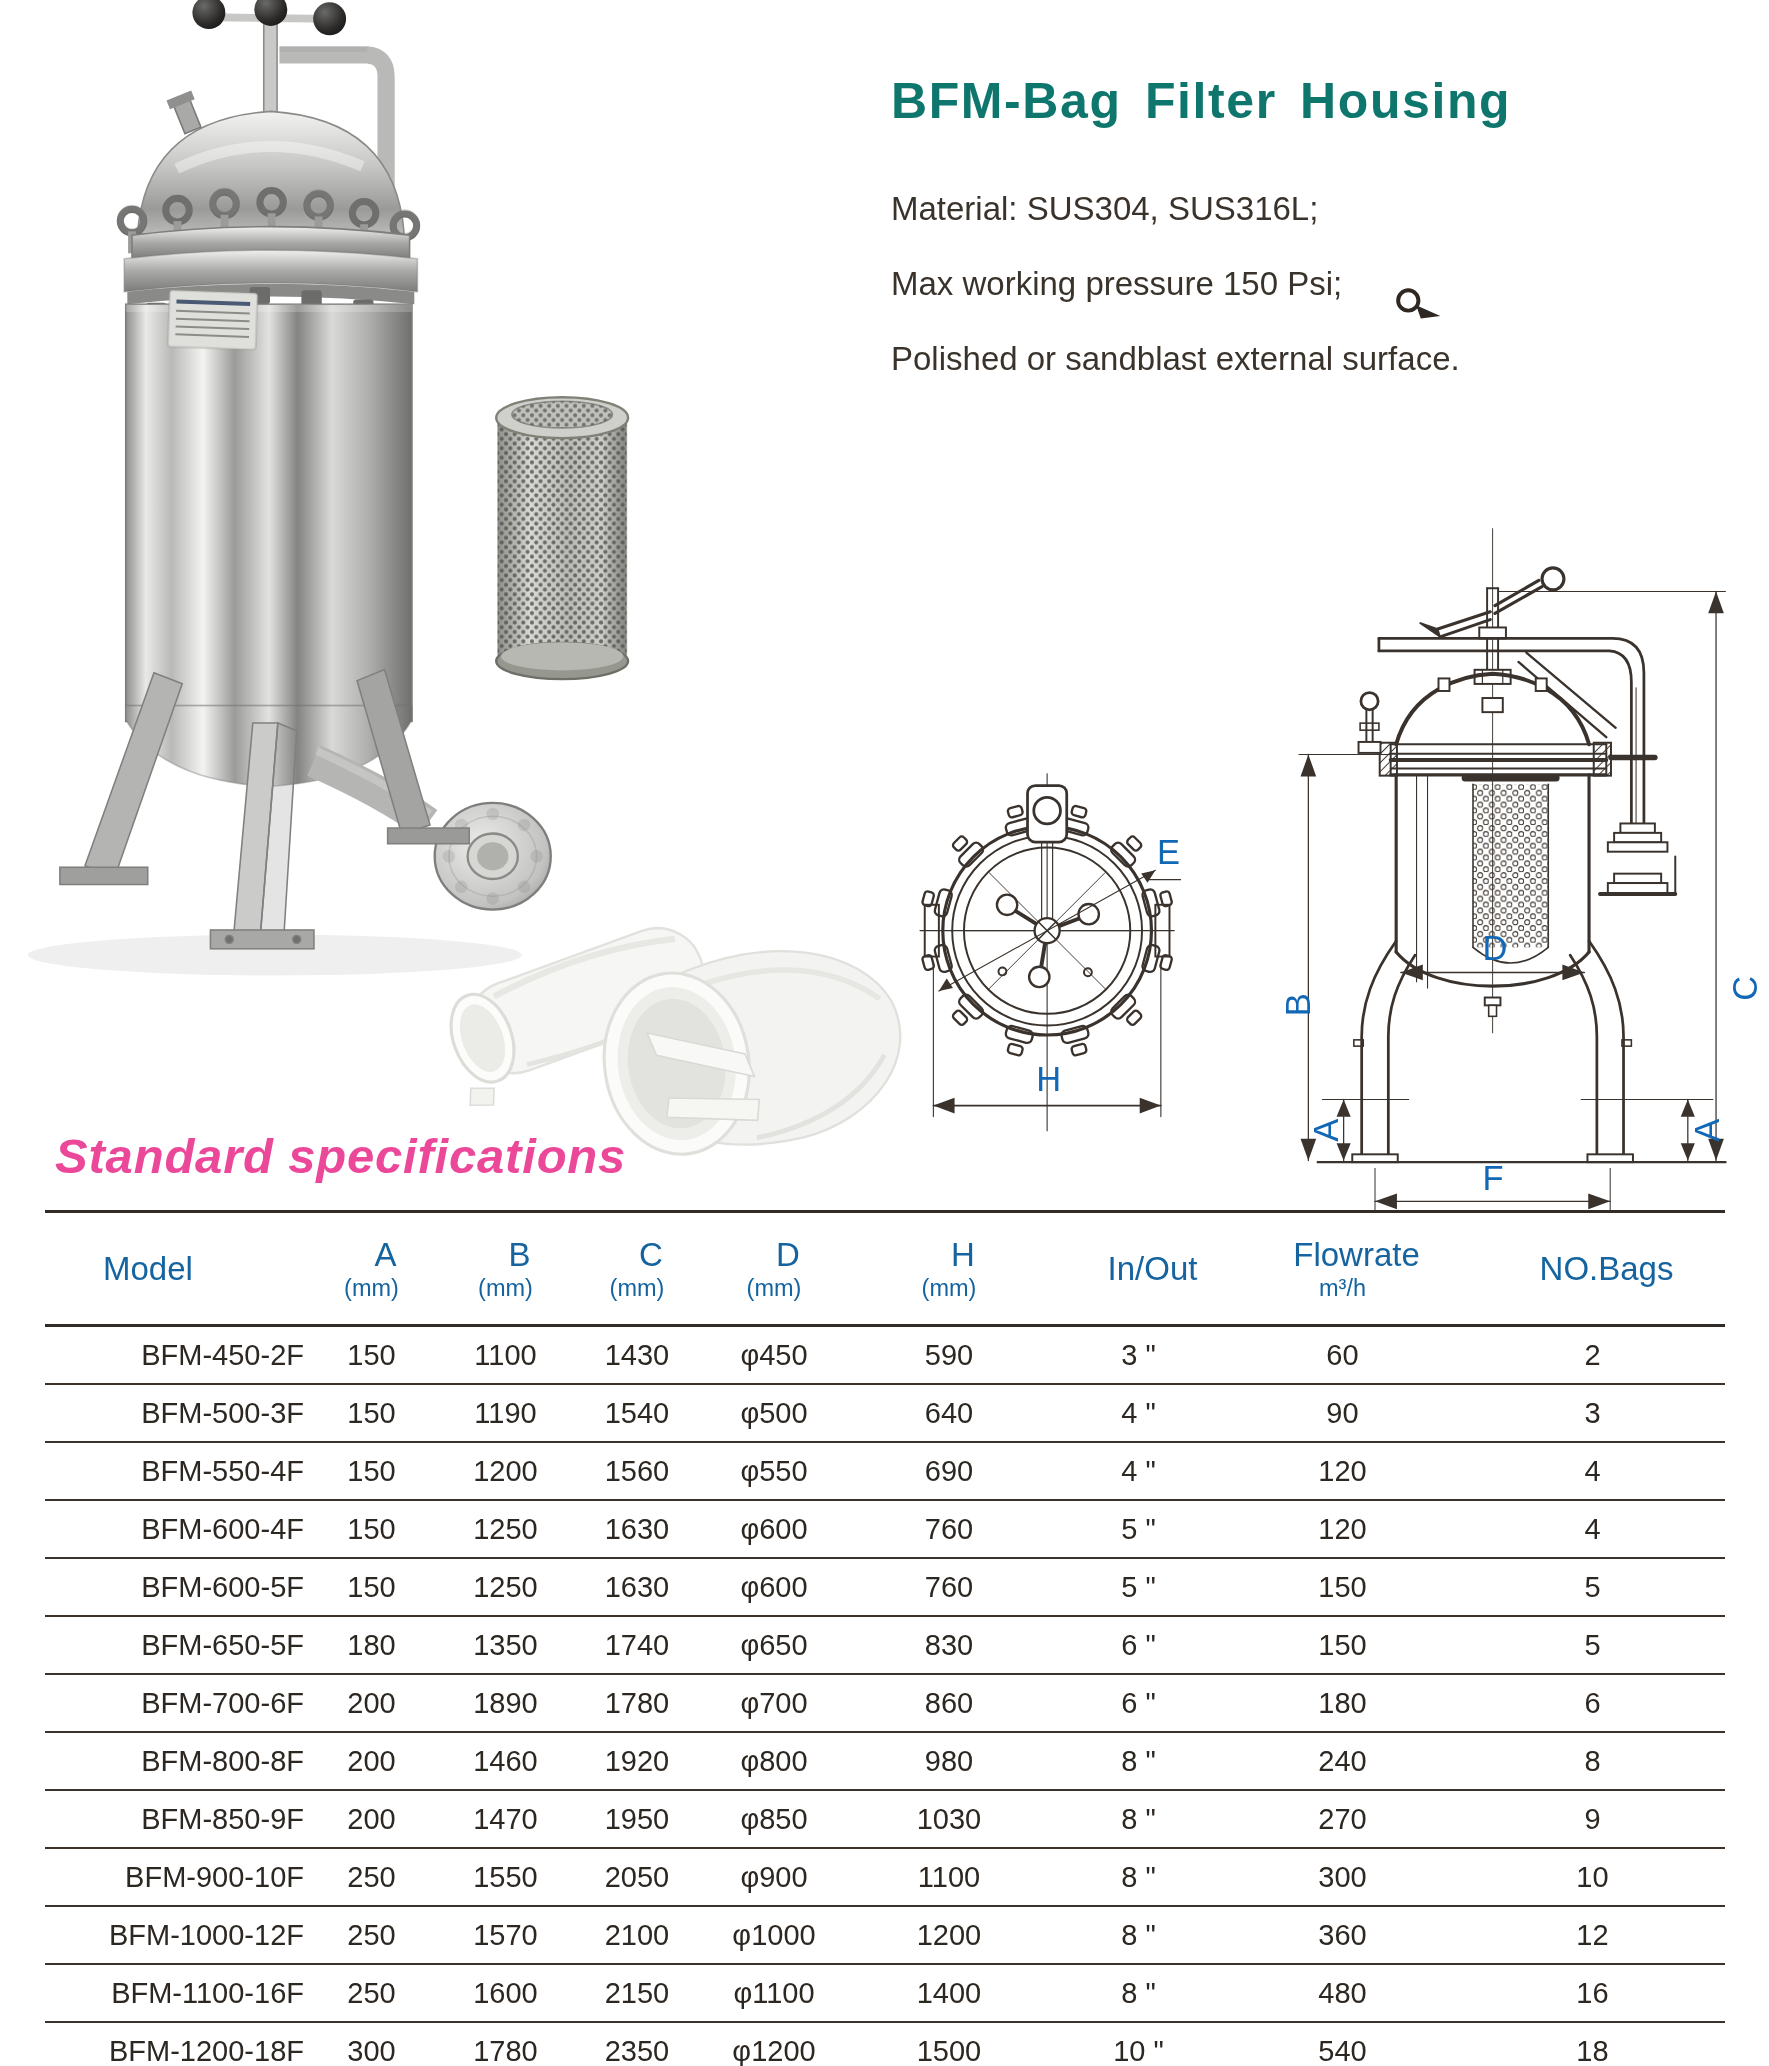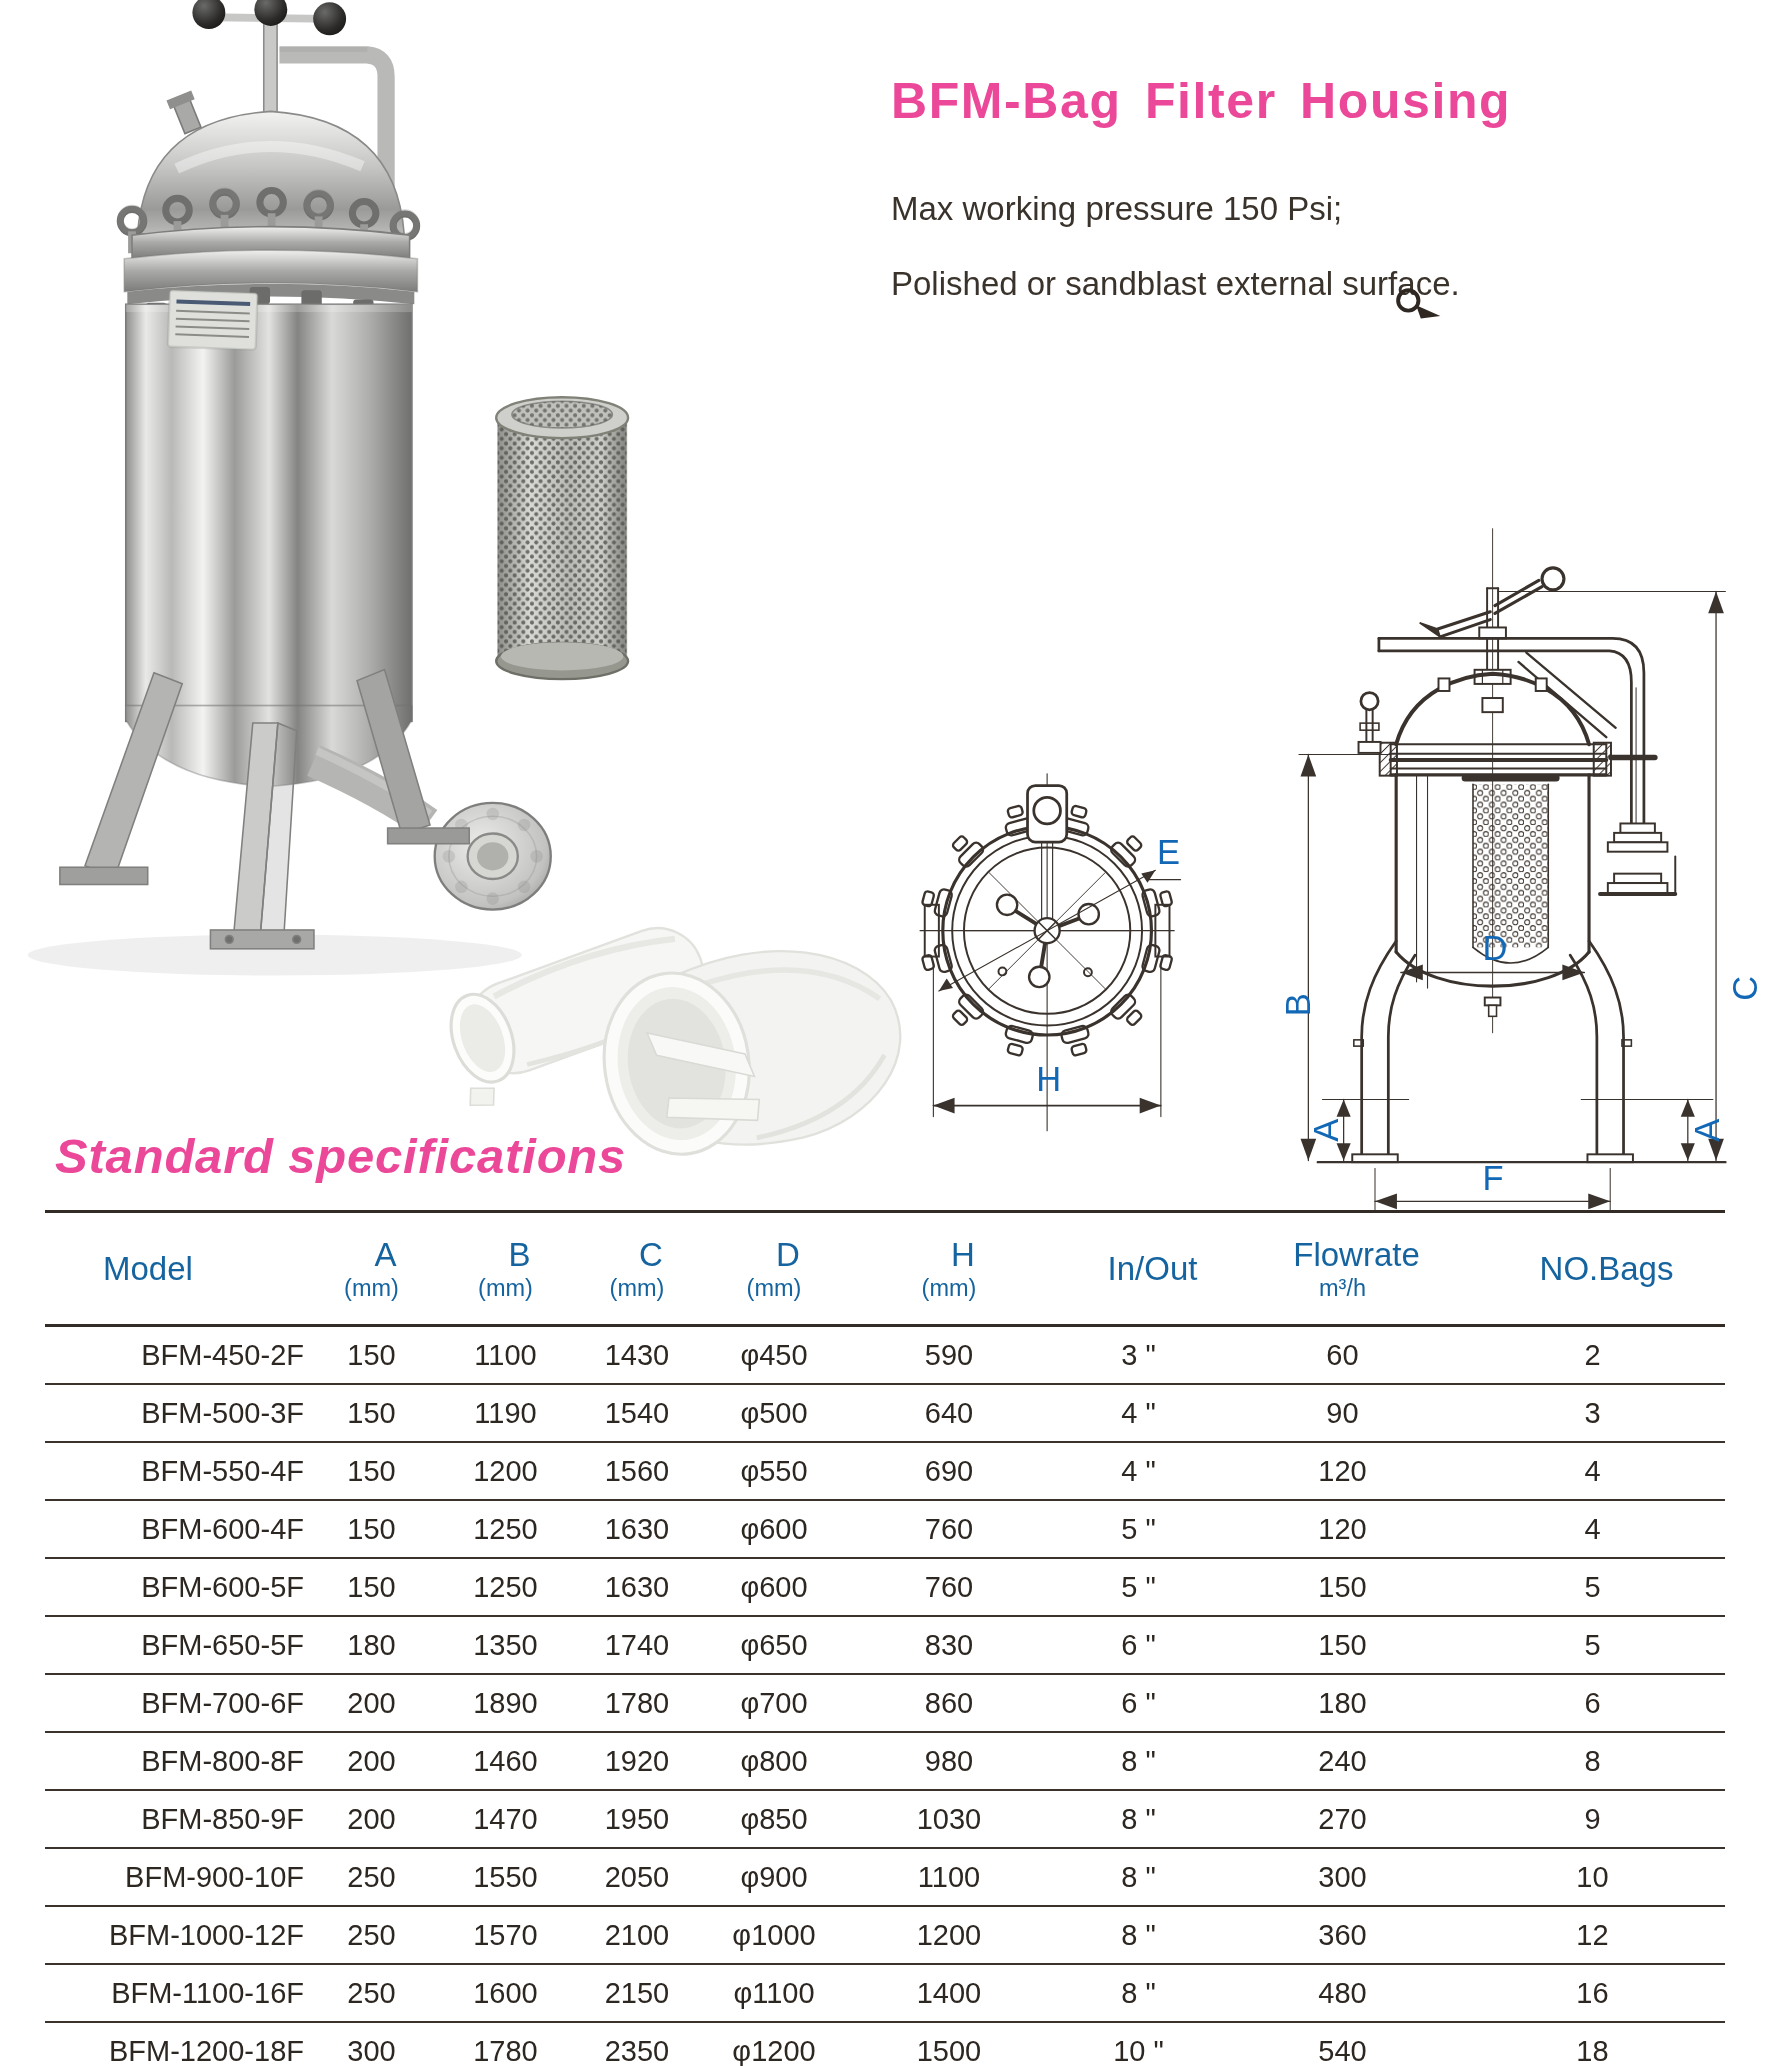--- a/index.html
+++ b/index.html
@@ -4,21 +4,21 @@
 <style>
   html,body{margin:0;padding:0;}
   body{
     width:1770px;height:2066px;position:relative;background:#ffffff;
     font-family:"Liberation Sans", sans-serif;color:#38302a;overflow:hidden;
   }
   .abs{position:absolute;}
 
   
   .page-title{
-    left:891px;top:72px;font-size:50px;font-weight:bold;color:#ec4899;
+    left:891px;top:72px;font-size:50px;font-weight:bold;color:#0f766e;
     letter-spacing:1.6px;word-spacing:7.8px;
   }
   .info-block{left:891px;top:171px;}
   .info-block p{margin:0;font-size:33px;line-height:75px;color:#3a332c;}
 
   
   .spec-heading{
     left:55px;top:1128px;font-size:49px;font-weight:bold;font-style:italic;
     color:#ec4899;letter-spacing:0.8px;
   }
@@ -243,20 +243,21 @@
     <ellipse cx="332" cy="296" rx="92" ry="116" fill="#fbfbf9" stroke="#dfdfdb" stroke-width="4"></ellipse>
     <ellipse cx="332" cy="296" rx="75" ry="98" fill="#ededea"></ellipse>
     <ellipse cx="332" cy="296" rx="62" ry="83" fill="#e2e2df"></ellipse>
     <polygon points="300,252 420,296 428,326 308,282" fill="#f8f8f6" stroke="#d9d9d5" stroke-width="2"></polygon>
     <polygon points="316,338 430,356 424,382 310,362" fill="#f6f6f3" stroke="#d9d9d5" stroke-width="2"></polygon>
   </g>
 </svg>
 
 <div class="abs page-title">BFM-Bag  Filter  Housing</div>
 <div class="abs info-block">
+  <p>Material: SUS304, SUS316L;</p>
   <p>Max working pressure 150 Psi;</p>
   <p>Polished or sandblast external surface.</p>
 </div>
 
 <svg class="abs" style="left:1395px;top:287px;" width="50" height="41" viewBox="0 0 64 52">
   <circle cx="17" cy="17" r="13" fill="none" stroke="#2f2722" stroke-width="5"></circle>
   <polygon points="27,23 58,37 33,40" fill="#2f2722"></polygon>
 </svg>
 
 <svg class="abs" style="left:890px;top:762px;" width="377" height="404" viewBox="0 0 480 515">

